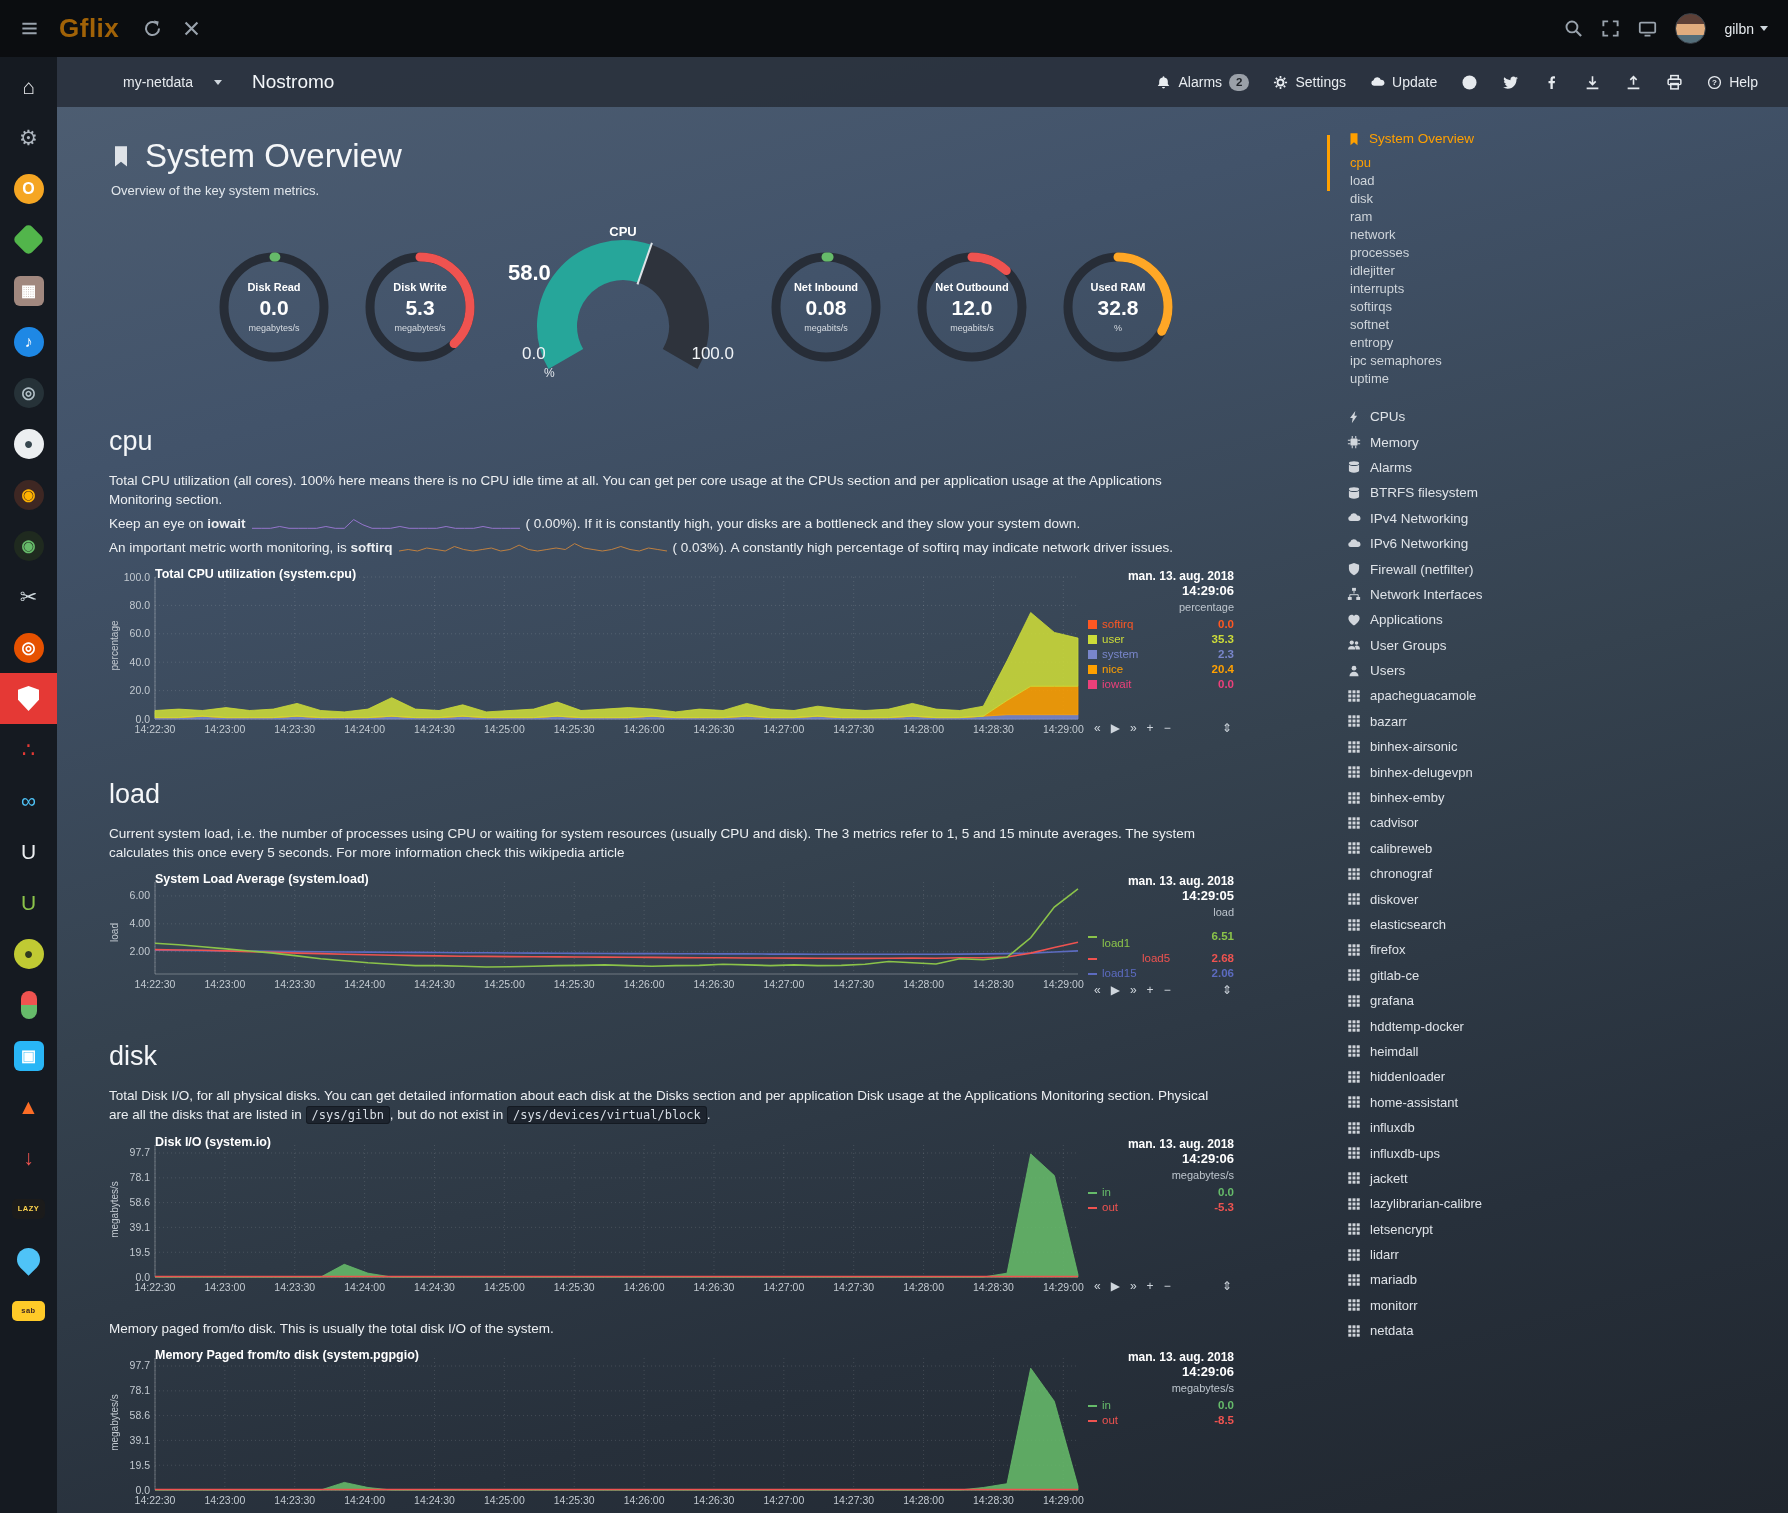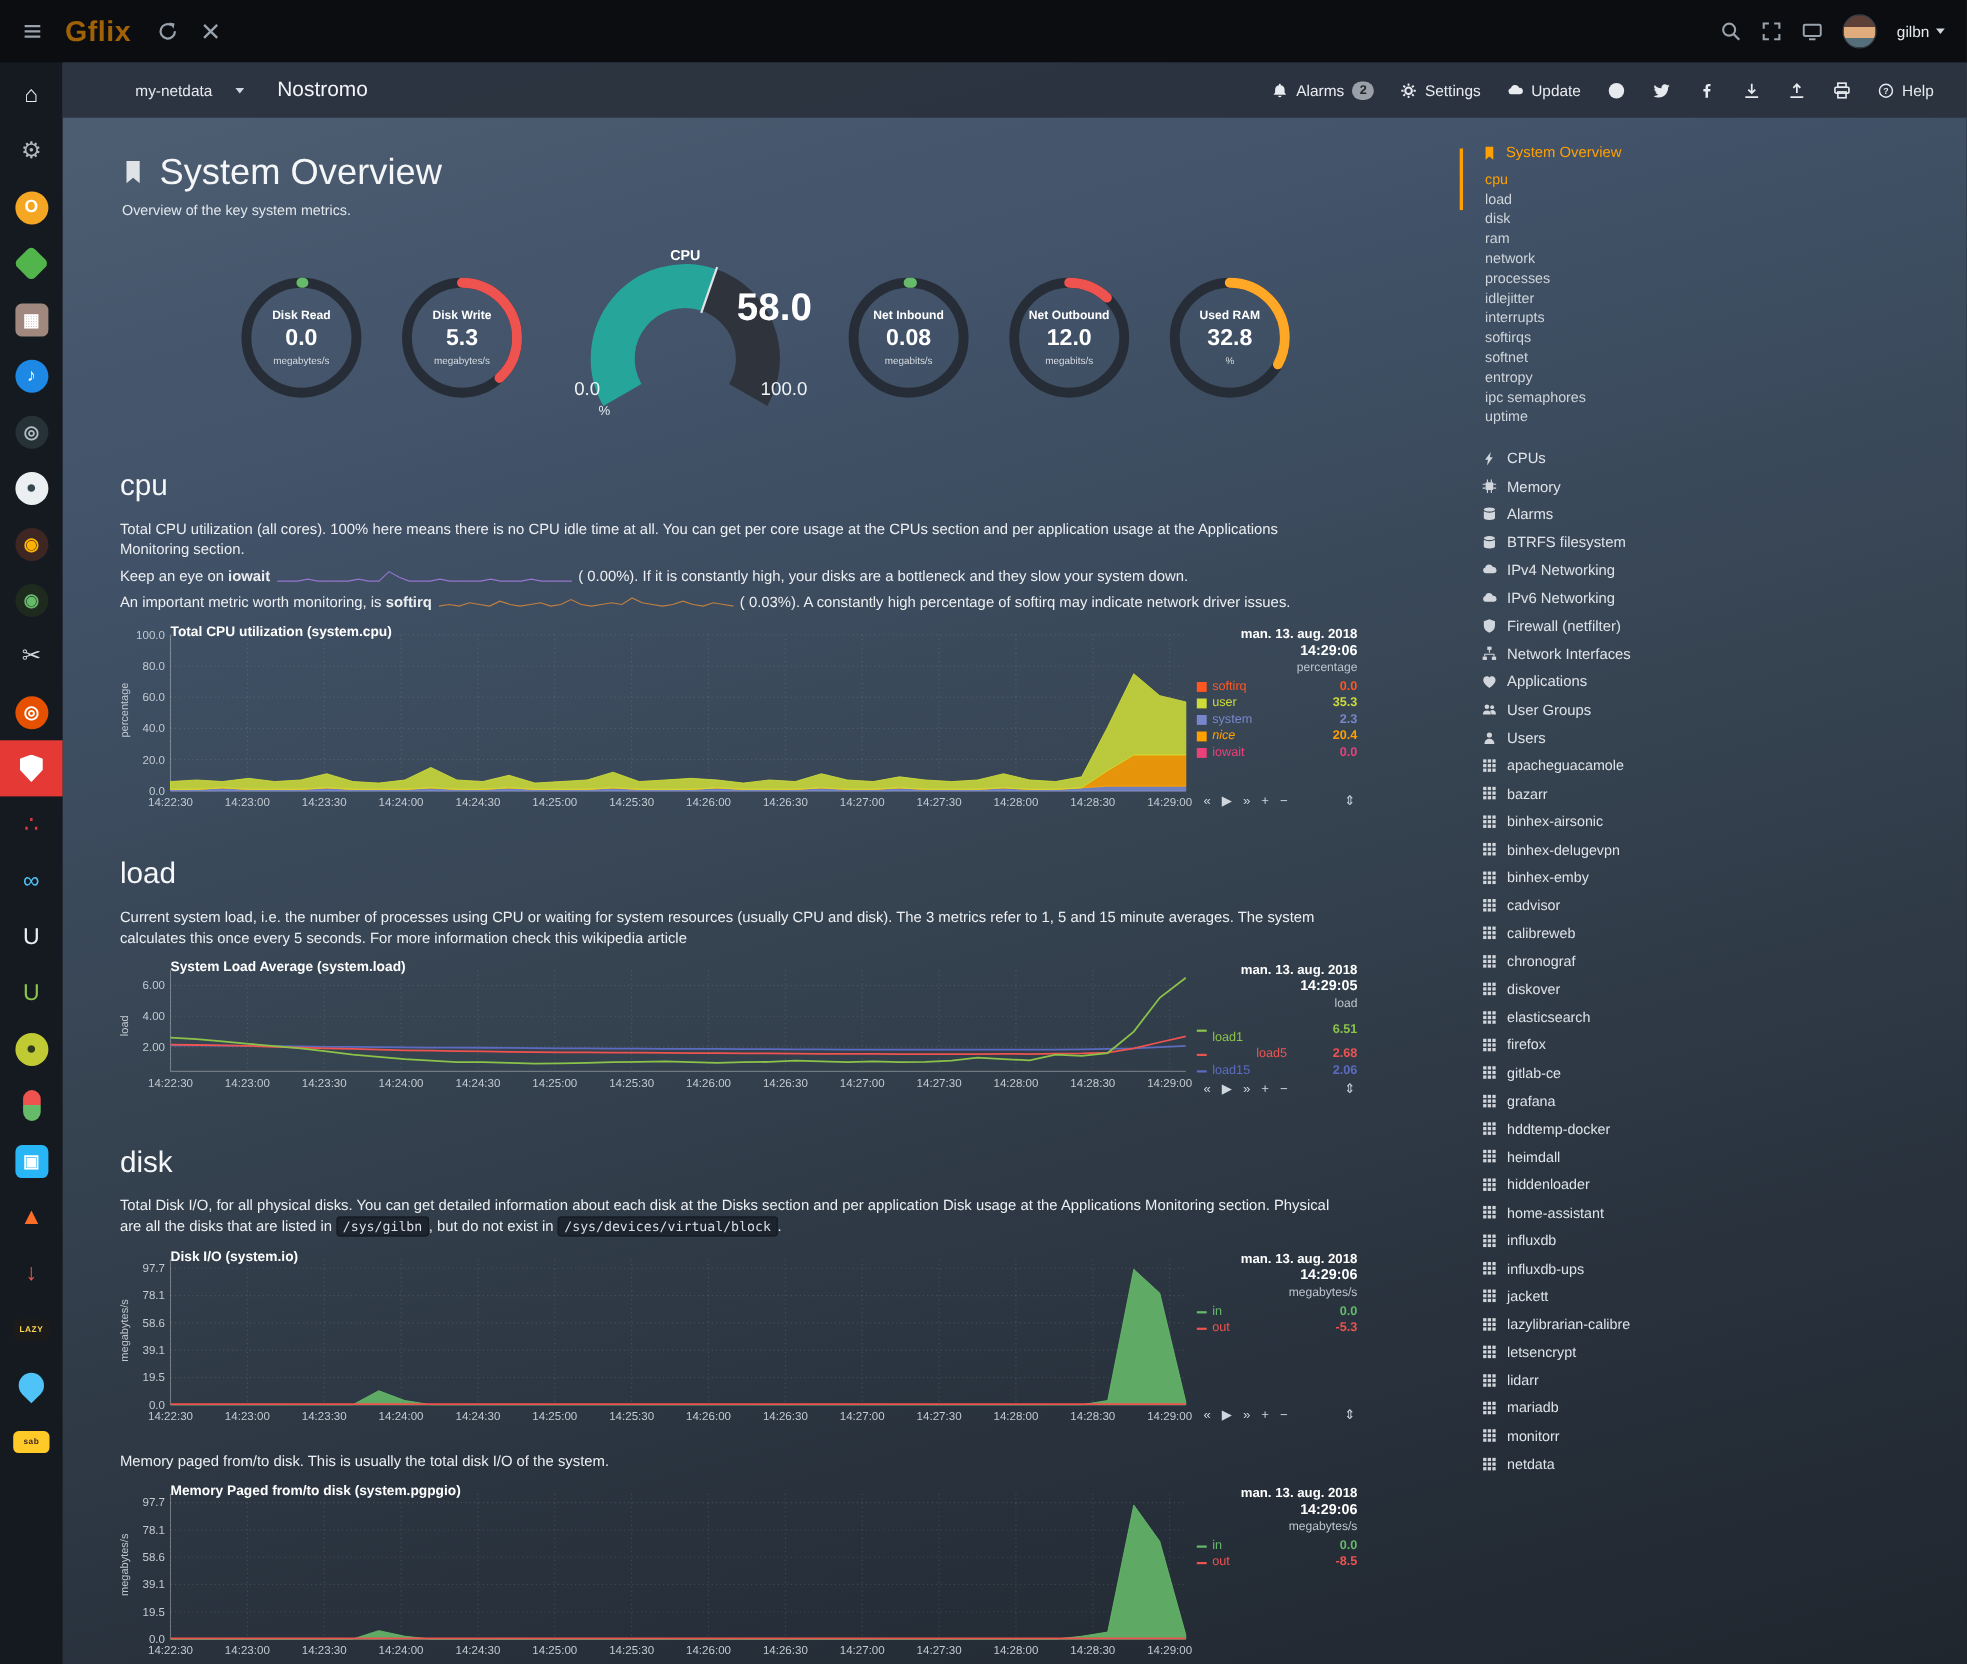--- a/index.html
+++ b/index.html
@@ -58,21 +58,21 @@
   .gauges-row{display:flex;align-items:center;justify-content:center;gap:30px;margin:30px auto 0;}
   .gauge{position:relative;width:116px;height:116px;cursor:pointer;}
   .ring{position:absolute;inset:0;}
   .gauge-text{position:absolute;inset:0;display:flex;flex-direction:column;align-items:center;justify-content:center;text-align:center;}
   .gauge-label{font-size:11px;font-weight:bold;color:#fff;}
   .gauge-value{font-size:21px;font-weight:bold;color:#fff;margin-top:3px;}
   .gauge-unit{font-size:9px;color:#d7dce2;margin-top:3px;}
   .cpu-gauge{position:relative;width:230px;height:158px;cursor:pointer;}
   .cpu-arc{position:absolute;inset:0;}
   .cpu-label{position:absolute;top:-4px;left:0;right:0;text-align:center;font-size:13px;font-weight:bold;color:#fff;}
-  .cpu-value{position:absolute;top:32px;left:0;right:0;text-align:right;font-size:35px;font-weight:bold;color:#fff;}
+  .cpu-value{position:absolute;top:32px;left:0;right:0;text-align:left;font-size:22px;font-weight:bold;color:#fff;}
   .cpu-min{position:absolute;left:14px;top:116px;font-size:17px;color:#f0f3f6;}
   .cpu-max{position:absolute;right:4px;top:116px;font-size:17px;color:#f0f3f6;}
   .cpu-unit{position:absolute;left:36px;top:138px;font-size:12px;color:#e2e7ec;}
 
   
   h2{font-size:27px;font-weight:400;margin:40px 0 14px;color:#f4f6f8;}
   .para{font-size:13.5px;line-height:19px;margin:0 0 5px;max-width:1110px;color:#eceff2;}
   .para b{font-weight:bold;}
   code{font-family:"DejaVu Sans Mono",monospace;font-size:12px;background:#1d242e;border:1px solid #141a22;
     border-radius:3px;padding:1px 5px;color:#d8dee6;}
@@ -559,21 +559,21 @@
                 <span class="lg-name" style="color: rgb(205, 220, 57);">user</span>
                 <span class="lg-val" style="color: rgb(205, 220, 57);">35.3</span>
               </div>
                 <div class="lg-item">
                 <span class="lg-swatch" style="background: rgb(121, 134, 203);"></span>
                 <span class="lg-name" style="color: rgb(121, 134, 203);">system</span>
                 <span class="lg-val" style="color: rgb(121, 134, 203);">2.3</span>
               </div>
                 <div class="lg-item">
                 <span class="lg-swatch" style="background: rgb(255, 160, 0);"></span>
-                <span class="lg-name" style="color: rgb(255, 160, 0); font-style: italic;">nice</span>
+                <span class="lg-name" style="color: rgb(255, 160, 0);">nice</span>
                 <span class="lg-val" style="color: rgb(255, 160, 0);">20.4</span>
               </div>
                 <div class="lg-item">
                 <span class="lg-swatch" style="background: rgb(236, 64, 122);"></span>
                 <span class="lg-name" style="color: rgb(236, 64, 122);">iowait</span>
                 <span class="lg-val" style="color: rgb(236, 64, 122);">0.0</span>
               </div>
               <div class="lg-toolbar">
                 <span class="tbx">«</span>
                 <span class="tbx">▶</span>

